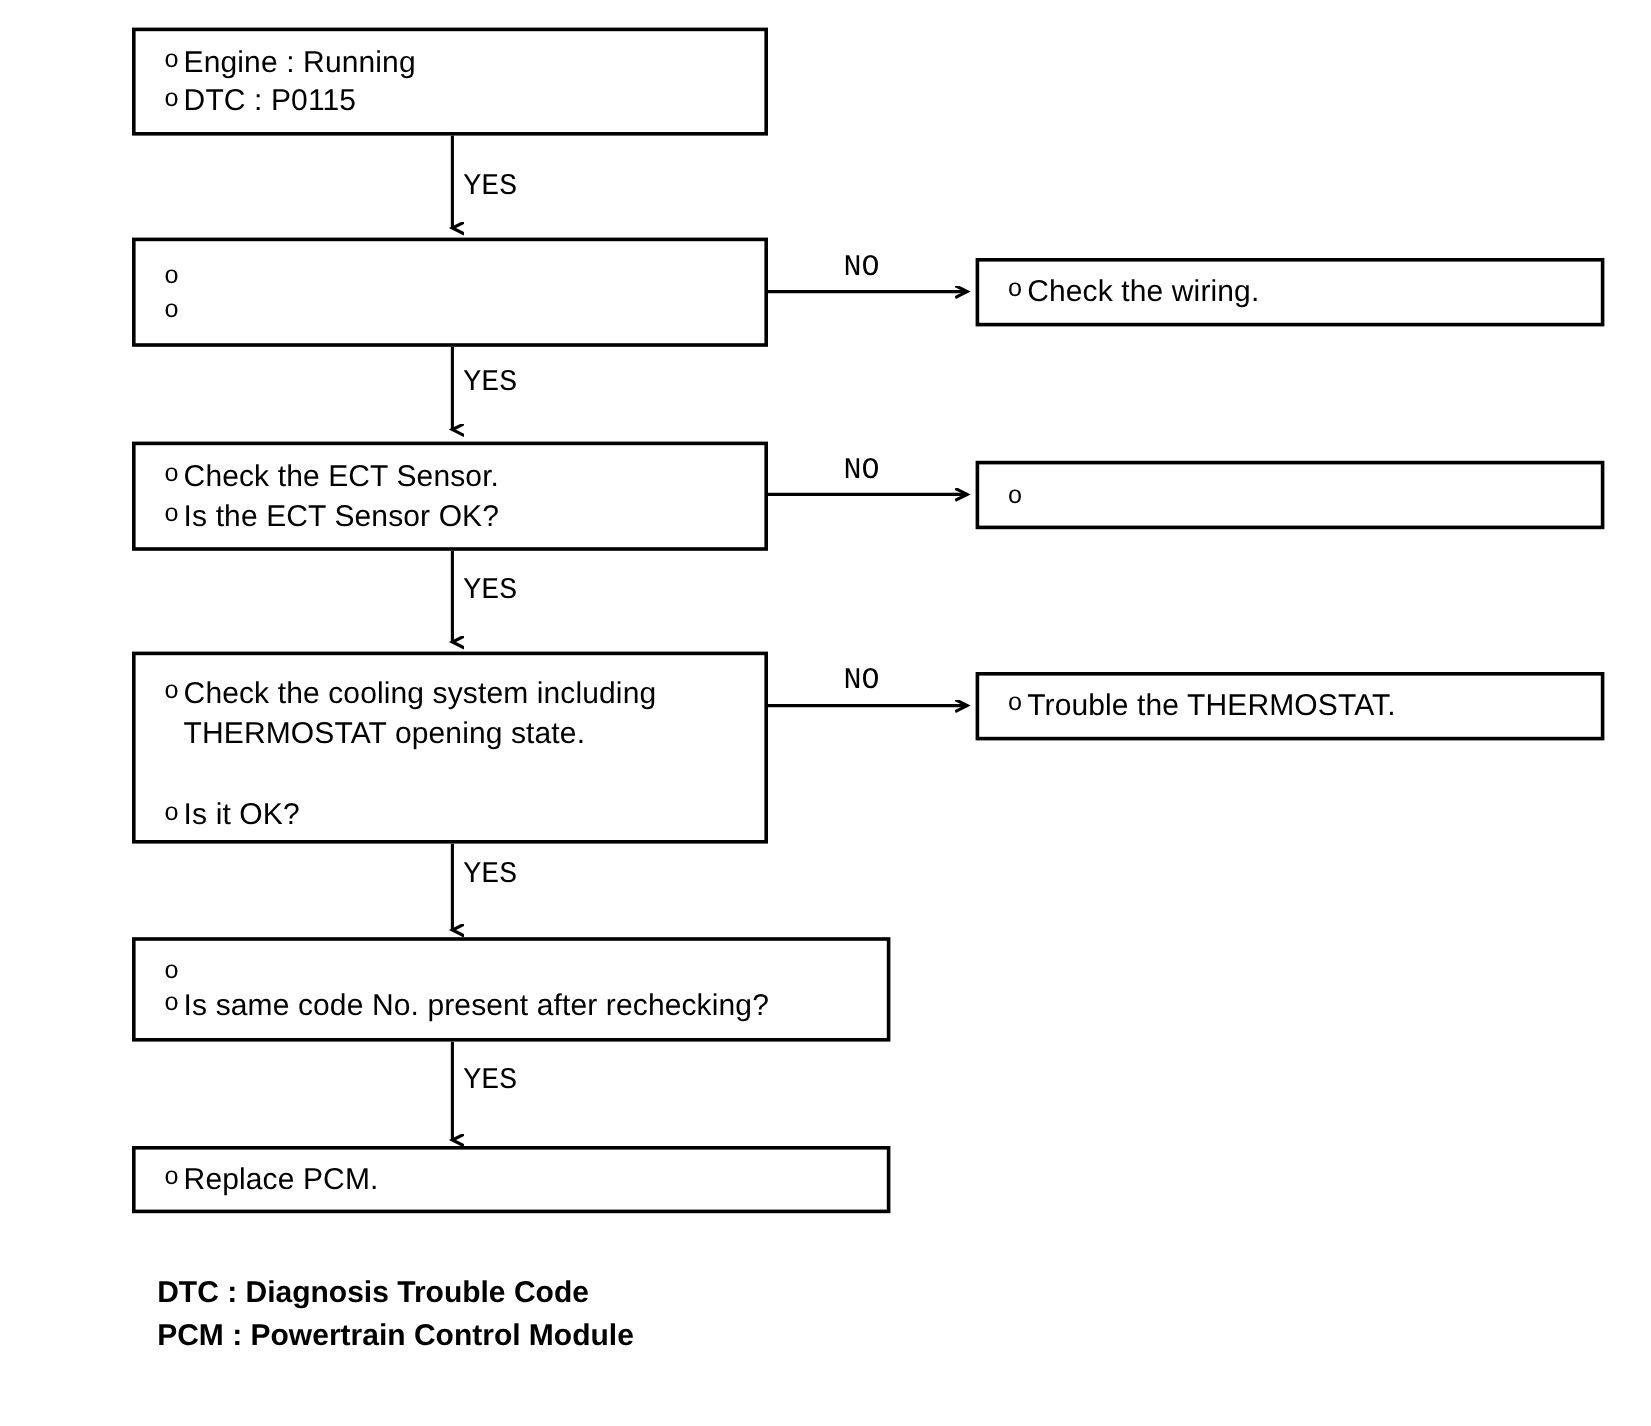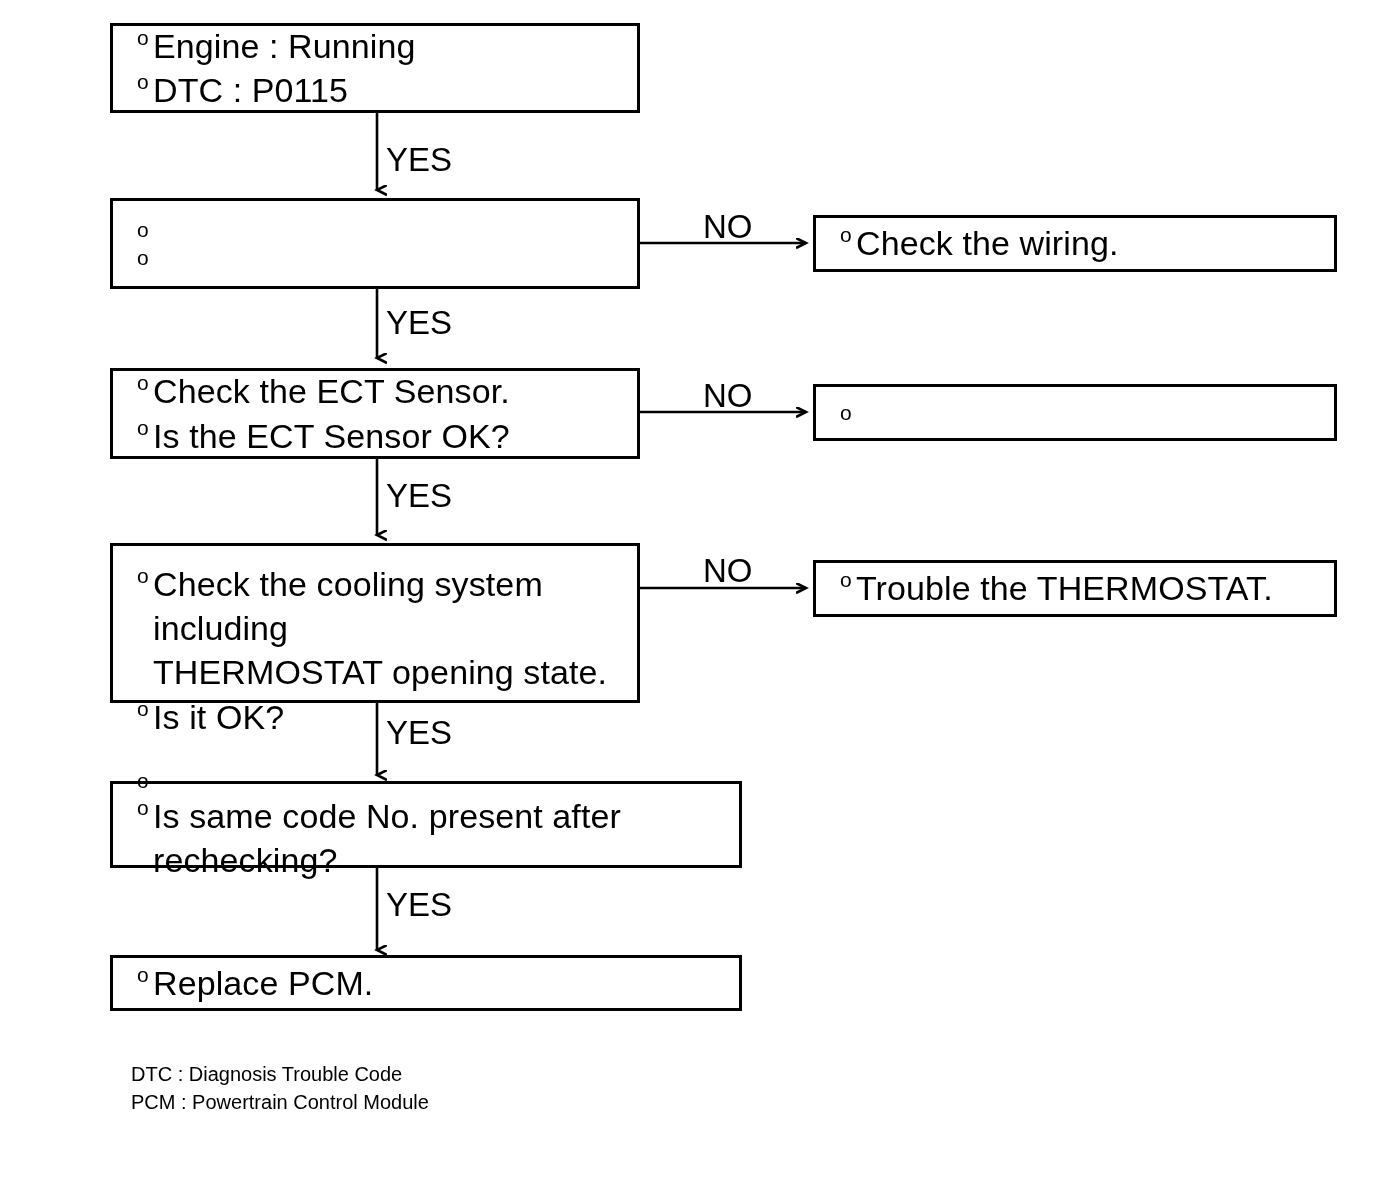--- a/index.html
+++ b/index.html
@@ -50,36 +50,38 @@
   .bullet-mark {
     width: 40px;
     flex: 0 0 40px;
     text-align: left;
     padding-left: 24px;
     box-sizing: border-box;
     font-size: 21px;
     font-family: "Liberation Sans", sans-serif;
   }
   .bullet-text {
-    font-size: 34px;
+    font-size: 25px;
     letter-spacing: 0.1px;
     white-space: pre-line;
   }
   .gap-row {
     height: 36px;
   }
   .edge-label {
     position: absolute;
-    font-size: 33px;
+    font-size: 25px;
     white-space: nowrap;
+    font-family: Liberation Mono, monospace;
   }
   .legend {
     position: absolute;
-    font-size: 20px;
+    font-size: 25px;
     line-height: 1.42;
+    font-weight: bold;
   }
   .legend-line {
     white-space: pre;
   }
 </style>
 </head>
 <body>
 
 <div id="canvas">
 

